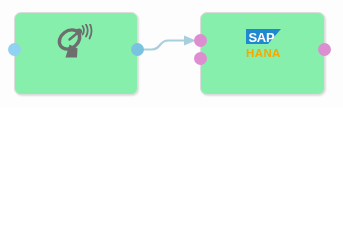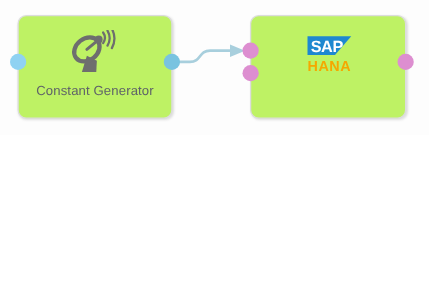--- a/index.html
+++ b/index.html
@@ -17,21 +17,21 @@
   #canvas {
     position: relative;
     width: 343px;
     height: 108px;
     background: #fdfdfd;
   }
 
   
   .node {
     position: absolute;
-    background: #bef264;
+    background: #86efac;
     border: 1px solid #dcdcdc;
     border-radius: 7px;
     box-shadow: 1px 1px 2px rgba(0,0,0,0.13);
     box-sizing: border-box;
   }
   #node-generator {
     left: 14px;
     top: 12px;
     width: 124px;
     height: 83px;
@@ -115,21 +115,20 @@
         <line x1="15.5" y1="15.5" x2="24" y2="8.5" stroke="#6e6e6e" stroke-width="2.4" stroke-linecap="round"></line>
 
         <circle cx="25" cy="7.5" r="3.1" fill="#6e6e6e"></circle>
 
         <path d="M 28.5 10.5 A 7.5 7.5 0 0 0 28.5 2" fill="none" stroke="#6e6e6e" stroke-width="1.8" stroke-linecap="round"></path>
         <path d="M 32 12.5 A 12 12 0 0 0 32 0.5" fill="none" stroke="#6e6e6e" stroke-width="1.8" stroke-linecap="round"></path>
         <path d="M 35.5 14.5 A 16.5 16.5 0 0 0 35.5 -1" fill="none" stroke="#6e6e6e" stroke-width="1.8" stroke-linecap="round"></path>
       </svg>
     </div>
 
-    <div class="node-label">Constant Generator</div>
   </div>
 
   <div class="node" id="node-hana">
 
     <div class="node-icon">
       <svg width="50" height="36" viewBox="0 0 50 36" xmlns="http://www.w3.org/2000/svg">
 
         <path d="M 8 4 L 43 4 L 30 19 L 8 19 Z" fill="#1e88d0"></path>
         <text x="10.5" y="16.6" font-family="'Liberation Sans', sans-serif" font-size="13" font-weight="bold" fill="#ffffff" letter-spacing="-0.3">SAP</text>
 

